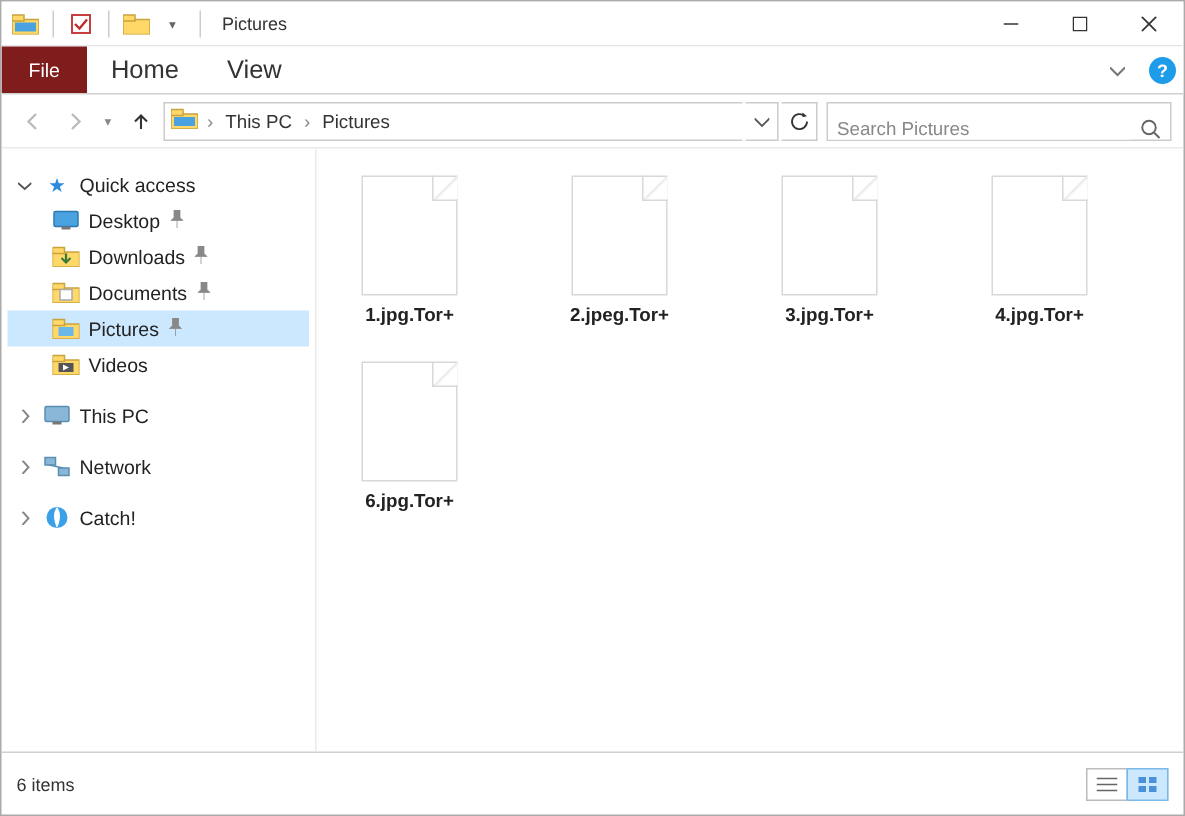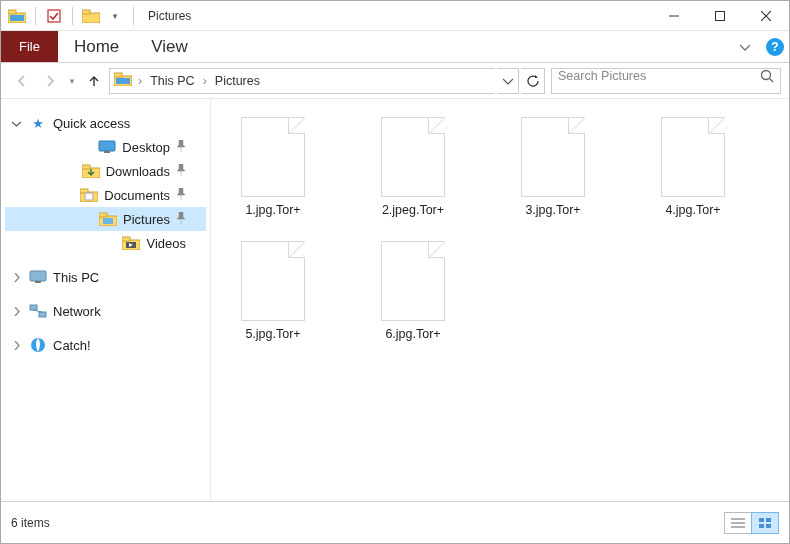--- a/index.html
+++ b/index.html
@@ -23,39 +23,39 @@
 .ribbon .help-badge { width: 18px; height: 18px; border-radius: 50%; background: #1e9be9; color: #fff; font-size: 12px; display: flex; align-items: center; justify-content: center; font-weight: bold; }
 
 .addrbar { height: 36px; display: flex; align-items: center; padding: 4px 8px; gap: 2px; border-bottom: 1px solid #eaeaea; }
 .navbtn { width: 26px; height: 26px; display: flex; align-items: center; justify-content: center; color: #666; border-radius: 2px; }
 .navbtn.disabled { color: #bbb; }
 .addr-breadcrumb { flex: 1; height: 26px; border: 1px solid #ccc; display: flex; align-items: center; padding: 0 4px; gap: 6px; font-size: 12.5px; color: #333; border-right: none; }
 .addr-breadcrumb .crumb { padding: 0 2px; }
 .addr-breadcrumb .chev { color: #888; }
 .addr-dropdown { height: 26px; width: 22px; border: 1px solid #ccc; border-left: none; border-right: 1px solid #ccc; display: flex; align-items: center; justify-content: center; color: #555; }
 .refreshbtn { height: 26px; width: 24px; border: 1px solid #ccc; border-left: none; display: flex; align-items: center; justify-content: center; color: #333; }
-.searchbox { width: 230px; height: 26px; border: 1px solid #ccc; margin-left: 4px; display: flex; align-items: flex-start; }
+.searchbox { width: 230px; height: 26px; border: 1px solid #ccc; margin-left: 4px; display: flex; align-items: flex-end; }
 .searchbox input { border: none; outline: none; flex: 1; font-size: 12.5px; padding: 0 6px; color: #333; font-style: italic; }
 .searchbox input::placeholder { color: #888; font-style: normal; }
 .searchbox .sicon { width: 26px; display: flex; align-items: center; justify-content: center; color: #666; }
 
 .body { flex: 1; display: flex; overflow: hidden; }
 .navpane { width: 210px; border-right: 1px solid #eaeaea; padding: 12px 4px 4px 4px; overflow-y: auto; }
 .tree-group { margin-bottom: 10px; }
 .tree-row { display: flex; align-items: center; height: 24px; font-size: 13px; color: #222; gap: 6px; padding-left: 4px; }
-.tree-row.child { padding-left: 30px; justify-content: flex-end; padding-right: 20px; }
+.tree-row.child { padding-left: 30px; justify-content: flex-start; padding-right: 20px; }
 .tree-row.child .left { display: flex; align-items: center; gap: 6px; }
 .tree-row.selected { background: #cce8ff; }
 .tree-exp { width: 14px; display: flex; align-items: center; justify-content: center; color: #666; font-size: 11px; }
 .tree-icon { width: 18px; height: 18px; display: flex; align-items: center; justify-content: center; }
 .pin { color: #888; font-size: 11px; }
 
 .content { flex: 1; padding: 18px 12px; overflow-y: auto; }
 .filegrid { display: flex; flex-wrap: wrap; gap: 24px 40px; }
-.fileitem { width: 100px; display: flex; flex-direction: column; align-items: center; gap: 6px; }
+.fileitem { width: 100px; display: flex; flex-direction: column; align-items: center; gap: 6px; font-weight: bold; }
 .fileicon { width: 64px; height: 80px; background: #fff; border: 1px solid #d8d8d8; position: relative; }
 .fileicon::before { content: ""; position: absolute; top: -1px; right: -1px; width: 16px; height: 16px; background: linear-gradient(135deg, transparent 49%, #e8e8e8 50%, #fff 60%); border-left: 1px solid #d8d8d8; border-bottom: 1px solid #d8d8d8; }
 .filename { font-size: 12.5px; color: #222; text-align: center; word-break: break-all; }
 
 .statusbar { height: 42px; border-top: 1px solid #d0d0d0; display: flex; align-items: center; padding: 0 10px; font-size: 12px; color: #333; }
 .statusbar .spacer { flex: 1; }
 .viewbtns { display: flex; gap: 0; }
 .viewbtn { width: 28px; height: 22px; border: 1px solid #bbb; display: flex; align-items: center; justify-content: center; margin-left: -1px; background: #fff; }
 .viewbtn.active { background: #cce8ff; border-color: #7ab8e8; z-index: 1; }
 .star-blue { color: #2e8bdb; }
@@ -334,24 +334,20 @@
         <div class="fileitem">
           <div class="fileicon"></div>
           <div class="filename">3.jpg.Tor+</div>
         </div>
         <div class="fileitem">
           <div class="fileicon"></div>
           <div class="filename">4.jpg.Tor+</div>
         </div>
         <div class="fileitem">
           <div class="fileicon"></div>
-          <div class="filename">5.jpg.Tor+</div>
-        </div>
-        <div class="fileitem">
-          <div class="fileicon"></div>
           <div class="filename">6.jpg.Tor+</div>
         </div>
       </div>
   </div>
 </div>
 
 <div class="statusbar">
   <span>6 items</span>
   <div class="spacer"></div>
   <div class="viewbtns">

